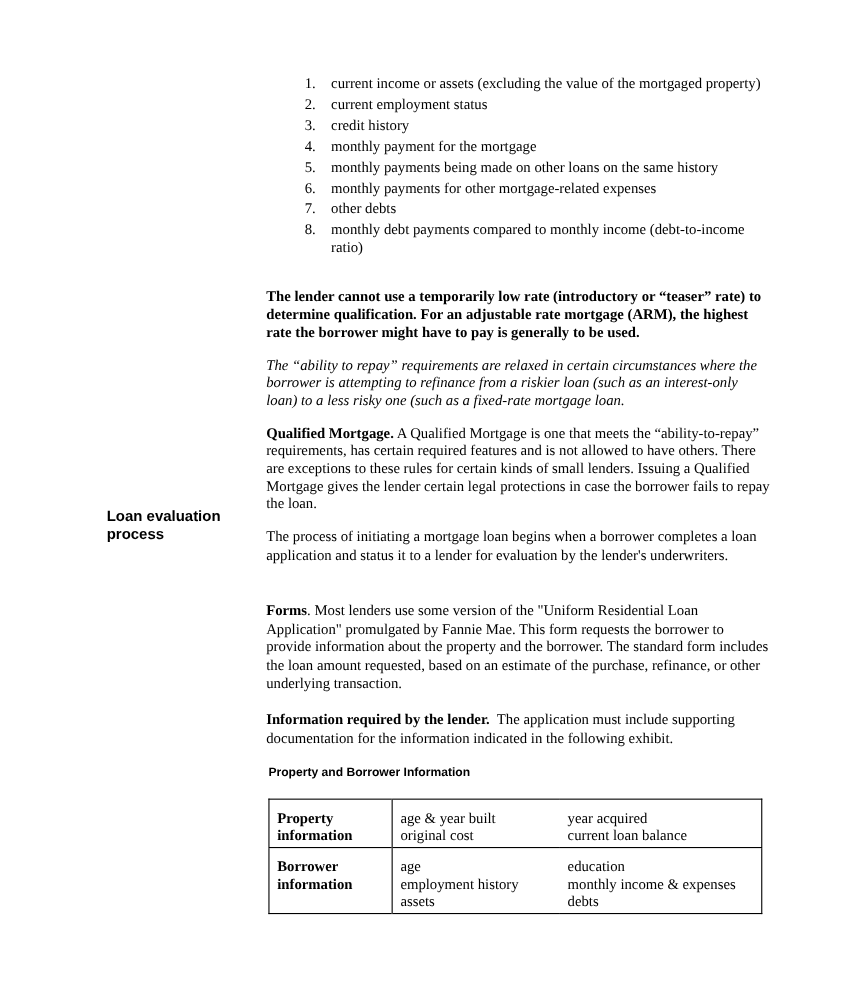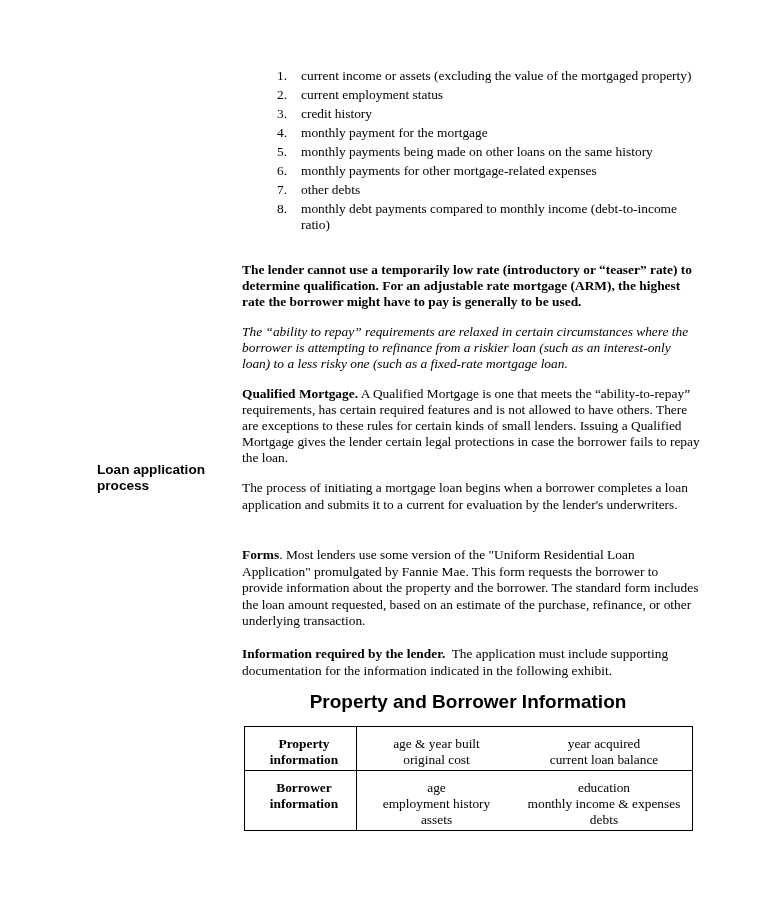--- a/index.html
+++ b/index.html
@@ -57,40 +57,38 @@
     font-family: "Liberation Sans", "DejaVu Sans", sans-serif;
     font-weight: bold;
     font-size: 13.6px;
     line-height: 16px;
   }
   .exhibit-title {
     position: absolute;
     left: 244px;
     top: 694px;
     width: 448px;
-    text-align: center;
     font-family: "Liberation Sans", "DejaVu Sans", sans-serif;
     font-weight: bold;
-    font-size: 19px;
+    font-size: 11px;
   }
   table.info {
     position: absolute;
     left: 244px;
     top: 726px;
     width: 449px;
     border-collapse: collapse;
     border: 1.5px solid #000;
     font-size: 13.4px;
     line-height: 16px;
   }
   table.info td {
     vertical-align: top;
     padding: 9px 0 2px 7px;
     border-top: 1.5px solid #000;
-    text-align: center;
   }
   table.info tr:first-child td { border-top: none; }
   table.info td.head {
     width: 104px;
     font-weight: bold;
     border-right: 1.5px solid #000;
   }
   table.info td.c2 { width: 145px; }
   table.info td.c3 { padding-left: 7px; }
   .line { display: block; }
@@ -135,25 +133,25 @@
       </li>
   </ol>
 
   <p class="para" style="top:262px;font-weight:bold;">The lender cannot use a temporarily low rate (introductory or “teaser” rate) to determine qualification. For an adjustable rate mortgage (ARM), the highest rate the borrower might have to pay is generally to be used.</p>
 
   <p class="para" style="top:324px;font-style:italic;">The “ability to repay” requirements are relaxed in certain circumstances where the borrower is attempting to refinance from a riskier loan (such as an interest-only loan) to a less risky one (such as a fixed-rate mortgage loan.</p>
 
   <p class="para" style="top:386px;"><b>Qualified Mortgage.</b><span> A Qualified Mortgage is one that meets the “ability-to-repay” requirements, has certain required features and is not allowed to have others. There are exceptions to these rules for certain kinds of small lenders. Issuing a Qualified Mortgage gives the lender certain legal protections in case the borrower fails to repay the loan.</span></p>
 
   <div class="side-heading">
-    <span class="line">Loan application</span>
+    <span class="line">Loan evaluation</span>
     <span class="line">process</span>
   </div>
 
-  <p class="para" style="top:479px; line-height:17px;">The process of initiating a mortgage loan begins when a borrower completes a loan application and submits it to a current for evaluation by the lender's underwriters.</p>
+  <p class="para" style="top:479px; line-height:17px;">The process of initiating a mortgage loan begins when a borrower completes a loan application and status it to a lender for evaluation by the lender's underwriters.</p>
 
   <p class="para" style="top:547px; line-height:16.6px;"><b>Forms</b><span>. Most lenders use some version of the "Uniform Residential Loan Application" promulgated by Fannie Mae. This form requests the borrower to provide information about the property and the borrower. The standard form includes the loan amount requested, based on an estimate of the purchase, refinance, or other underlying transaction.</span></p>
 
   <p class="para" style="top:645px; line-height:17px;"><b>Information required by the lender.</b><span style="white-space:pre-wrap;text-align:right;">  The application must include supporting documentation for the information indicated in the following exhibit.</span></p>
 
   <div class="exhibit-title">Property and Borrower Information</div>
 
   <table class="info">
     <tbody>
         <tr>

